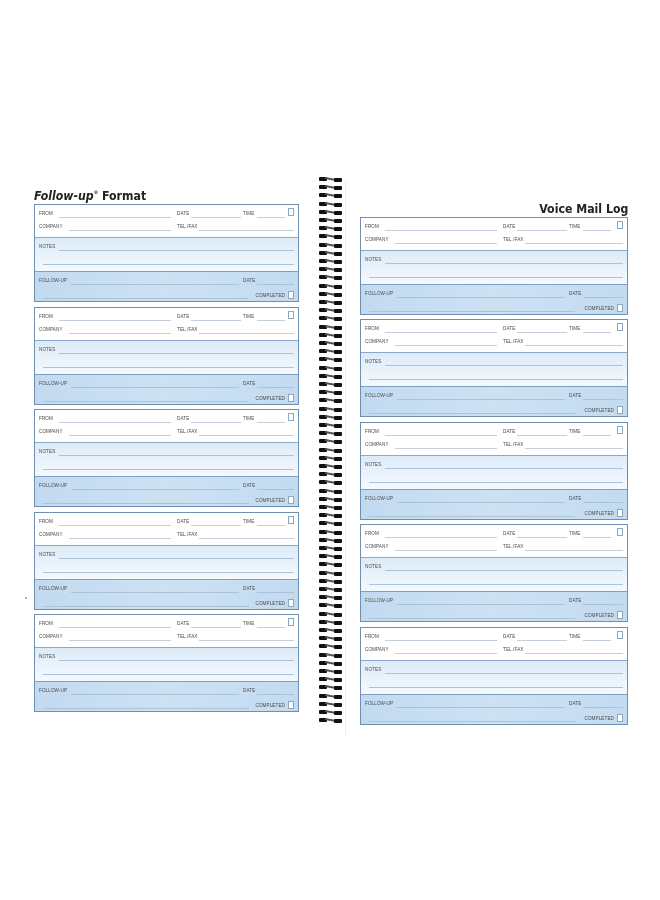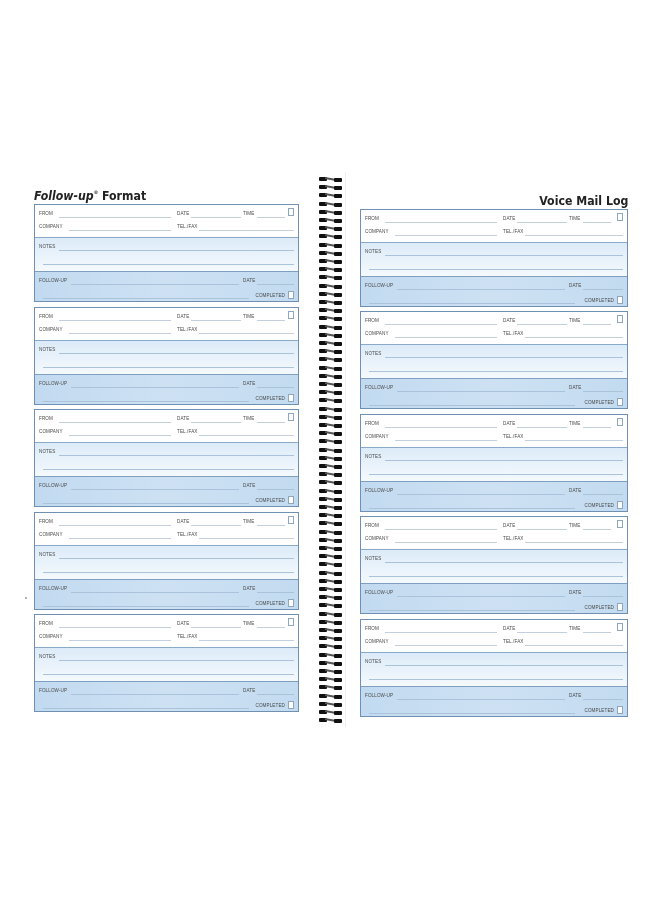--- a/index.html
+++ b/index.html
@@ -2,21 +2,21 @@
 <html><head>
   <meta charset="utf-8">
   <style>
     html, body { margin: 0; padding: 0; }
     body {
       width: 660px; height: 900px; background: #ffffff; position: relative; overflow: hidden;
       font-family: "Liberation Sans", sans-serif;
     }
     .page { position: absolute; }
     .page-left { left: 28px; top: 170px; width: 280px; height: 555px; background: #fff; }
-    .page-right { left: 346px; top: 172px; width: 290px; height: 555px; background: #fff; box-shadow: -1px 0 0 #eee; }
+    .page-right { left: 346px; top: 180px; width: 290px; height: 555px; background: #fff; box-shadow: -1px 0 0 #eee; }
     .title {
       position: absolute; font-family: "DejaVu Sans", sans-serif; font-weight: bold; font-size: 12.5px; color: #222;
       transform: scaleX(0.88); transform-origin: left center; white-space: nowrap;
     }
     .title-left { left: 6px; top: 18px; }
     .title-left .ital { font-style: italic; }
     .title-left sup { font-size: 5px; vertical-align: 6px; }
     .title-right { right: 8px; top: 21px; transform-origin: right center; }
     .form {
       position: absolute; border: 1.3px solid #6f8fb3; box-sizing: border-box; background: #fff;

